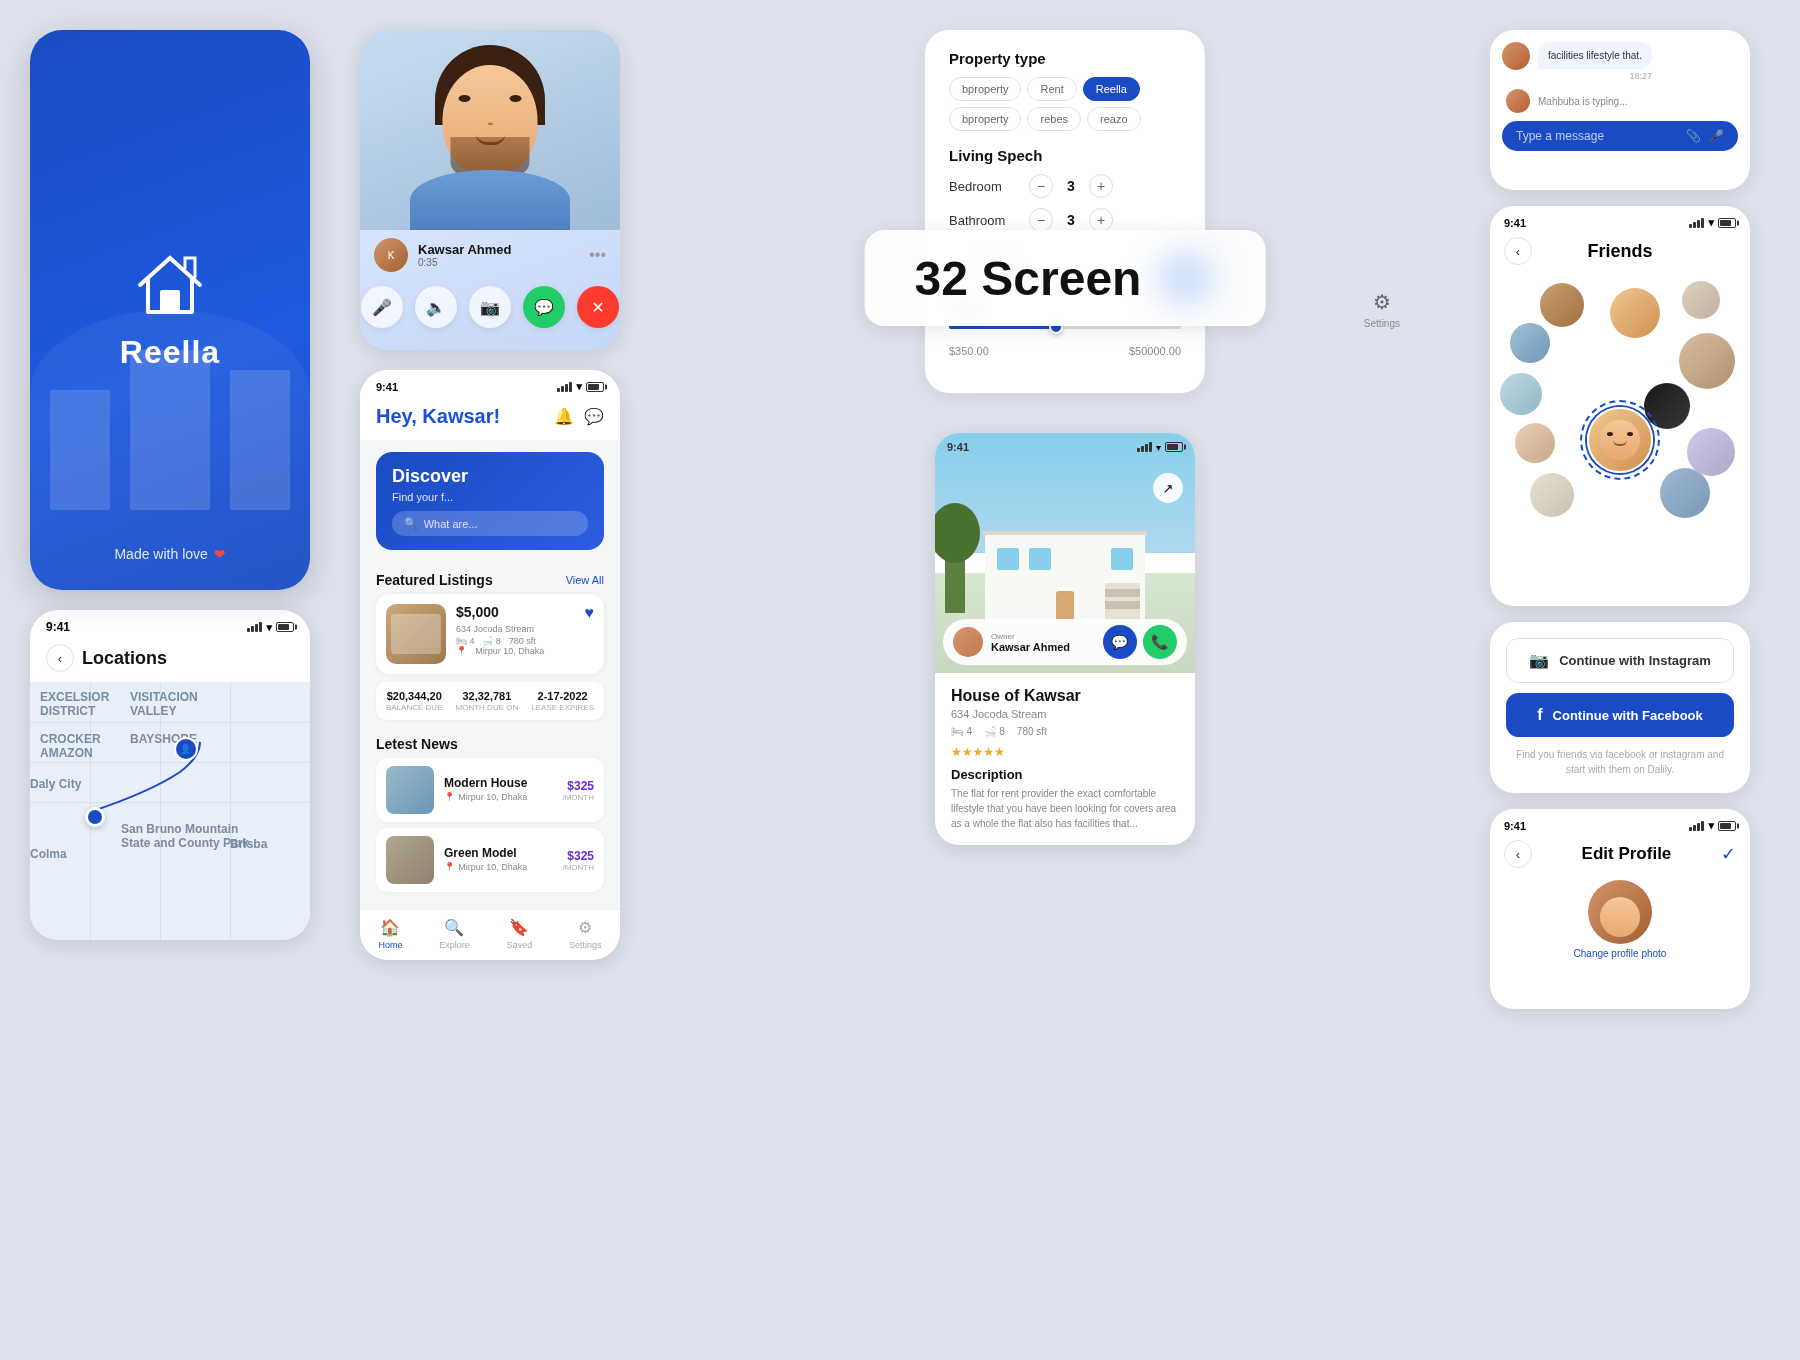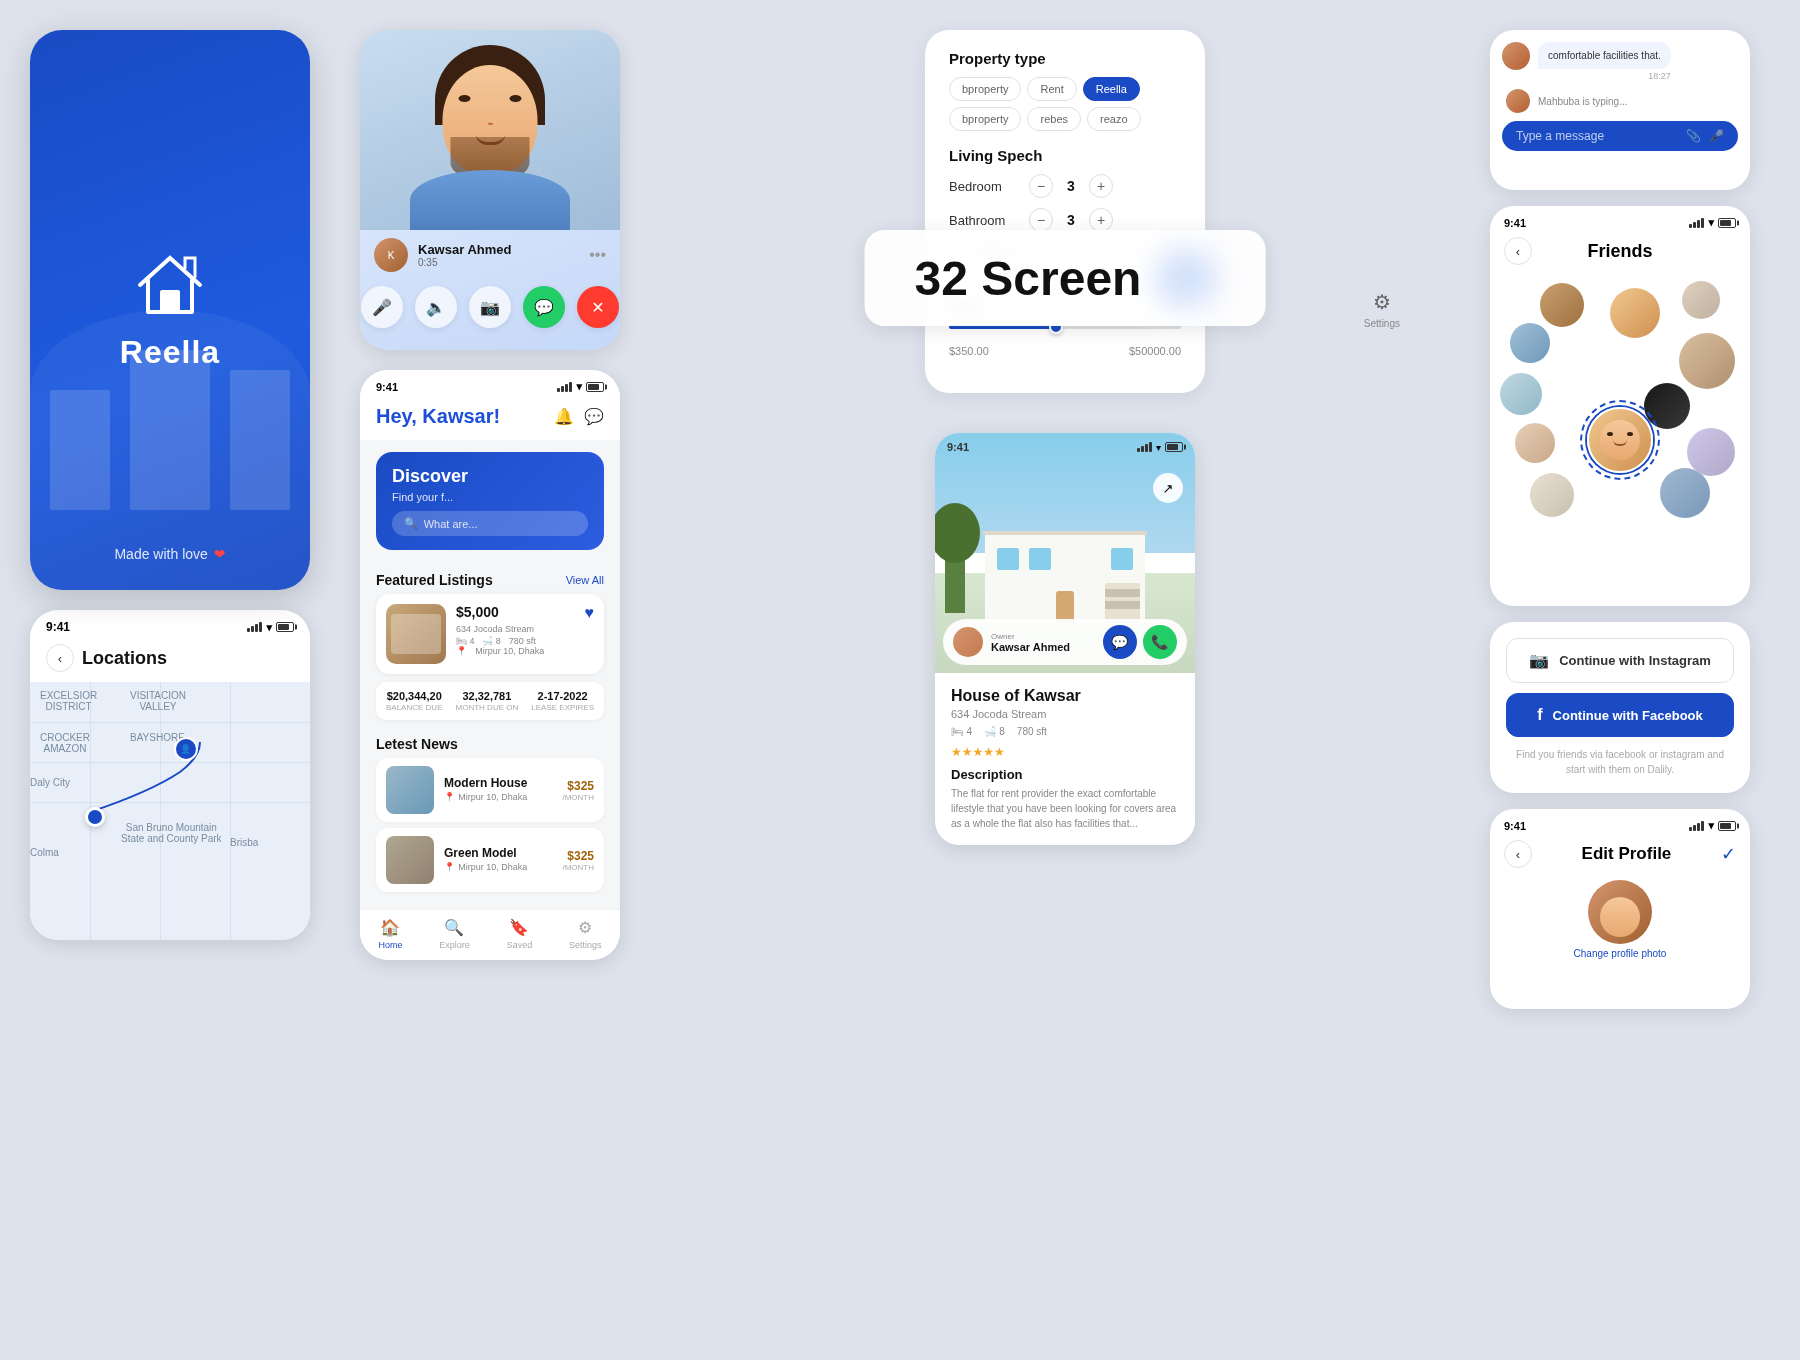--- a/index.html
+++ b/index.html
@@ -123,24 +123,23 @@
       background: #e8eff8;
       position: relative;
       overflow: hidden;
     }
     .map-grid-line {
       position: absolute;
       background: rgba(200,215,235,0.6);
     }
     .map-label {
       position: absolute;
-      font-size: 10px;
+      font-size: 12px;
       color: #7a8ca0;
-      font-weight: 400;
-      text-align: center;
+      font-weight: 700;
     }
     .map-pin {
       position: absolute;
       width: 20px; height: 20px;
       background: #1a4bc4;
       border-radius: 50%;
       border: 3px solid #fff;
       box-shadow: 0 2px 6px rgba(0,0,0,0.2);
     }
     .map-pin-avatar {
@@ -323,21 +322,21 @@
       box-shadow: 0 1px 4px rgba(0,0,0,0.04);
     }
     .news-thumb {
       width: 48px; height: 48px;
       border-radius: 8px;
       background: linear-gradient(135deg, #a8b8c8, #7898b8);
       flex-shrink: 0;
     }
     .news-title { font-size: 12px; font-weight: 700; color: #111; }
     .news-location { font-size: 9px; color: #888; margin: 2px 0; display: flex; align-items: center; gap: 3px; }
-    .news-price { font-size: 12px; font-weight: 800; color: #a16207; }
+    .news-price { font-size: 12px; font-weight: 800; color: #6d28d9; }
     .news-per { font-size: 8px; color: #aaa; }
     .news-right { text-align: right; margin-left: auto; }
     .bottom-nav {
       display: flex;
       justify-content: space-around;
       padding: 8px 0 10px;
       background: #fff;
       border-top: 1px solid #f0f0f0;
       margin-top: auto;
     }
@@ -1107,21 +1106,21 @@
     </div>
 
   </div>
 
   <div class="col4">
 
     <div class="chat-screen">
       <div class="chat-msg-row">
         <div class="chat-avatar"></div>
         <div>
-          <div class="chat-bubble">comfortable facilities that.</div>
+          <div class="chat-bubble">facilities lifestyle that.</div>
           <div class="chat-time">18:27</div>
         </div>
       </div>
       <div style="display:flex;align-items:center;gap:8px;padding:0 4px;">
         <div class="chat-avatar" style="width:24px;height:24px;"></div>
         <span class="chat-typing">Mahbuba is typing...</span>
       </div>
       <div class="chat-input-bar">
         <span>Type a message</span>
         <div style="display:flex;gap:8px;">

